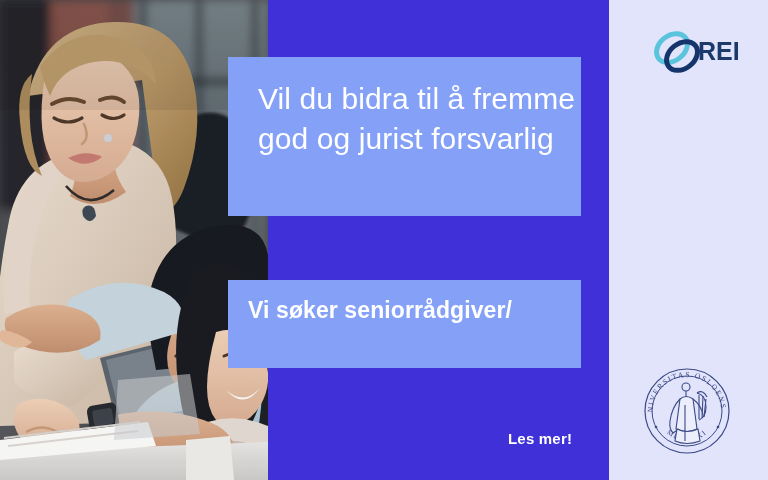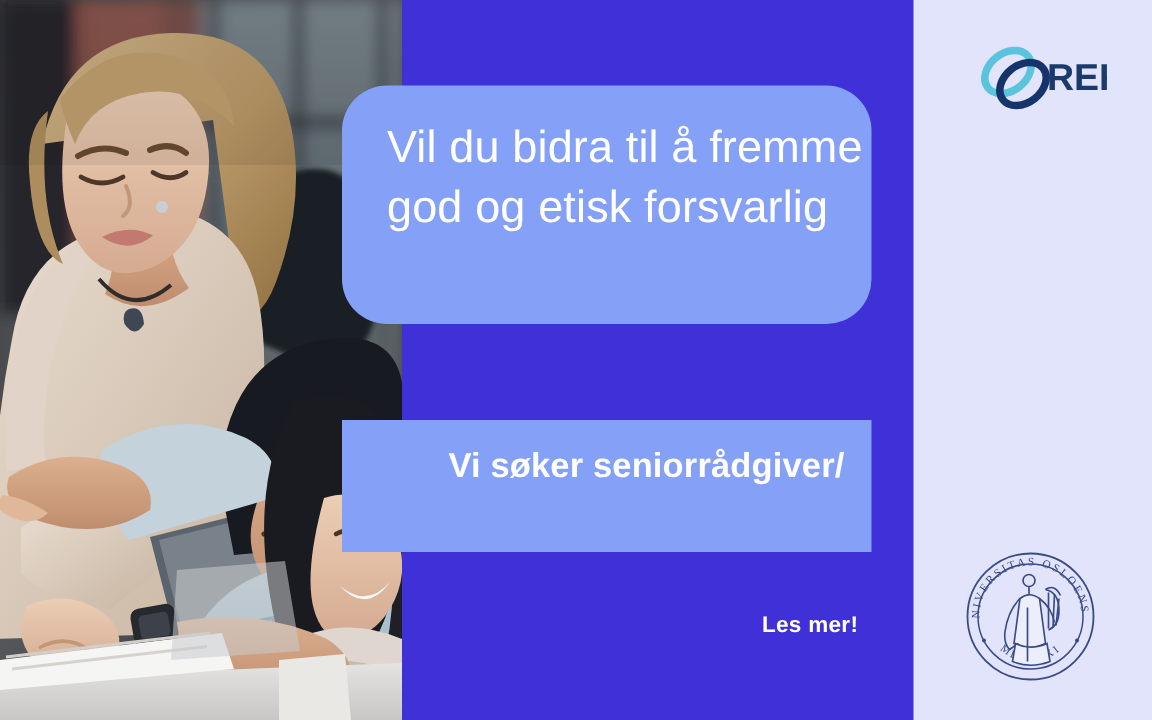--- a/index.html
+++ b/index.html
@@ -75,56 +75,54 @@
   
   .headline-box {
     position: absolute;
     left: 228px;
     top: 57px;
     width: 353px;
     height: 159px;
     background: #84a1f7;
     box-sizing: border-box;
     padding: 22px 26px 0 30px;
-    border-radius: 30px;
   }
   .headline-box .line {
     color: #ffffff;
     font-size: 30px;
     line-height: 40px;
     font-weight: 400;
     letter-spacing: 0.1px;
     white-space: nowrap;
   }
 
   .job-box {
     position: absolute;
     left: 228px;
     top: 280px;
     width: 353px;
     height: 88px;
     background: #84a1f7;
     box-sizing: border-box;
-    padding: 14px 18px 0 46px;
-    text-align: right;
+    padding: 14px 18px 0 20px;
   }
   .job-box .line {
     color: #ffffff;
     font-size: 23px;
     line-height: 33px;
     font-weight: bold;
     letter-spacing: 0.1px;
     white-space: nowrap;
   }
 
   
   .cta {
     position: absolute;
     left: 508px;
-    top: 408px;
+    top: 430px;
     color: #ffffff;
     font-size: 15px;
     font-weight: bold;
     letter-spacing: 0.2px;
   }
 </style>
 </head>
 <body>
 
 <div class="banner">
@@ -319,21 +317,21 @@
 
         <path d="M56 28 q9 2 9 14 q0 10 -7 13"></path>
         <path d="M58 30 l0 24 M62 31 l-1 22 M65 34 l-2 18"></path>
         <path d="M56 28 q6 -4 10 4"></path>
       </g>
     </svg>
   </div>
 
   <div class="headline-box">
     <div class="line">Vil du bidra til å fremme</div>
-    <div class="line">god og etisk forsvarlig</div>
+    <div class="line">god og jurist forsvarlig</div>
   </div>
 
   <div class="job-box">
     <div class="line">Vi søker seniorrådgiver/</div>
   </div>
 
   <div class="cta">Les mer!</div>
 
 </div>
 

